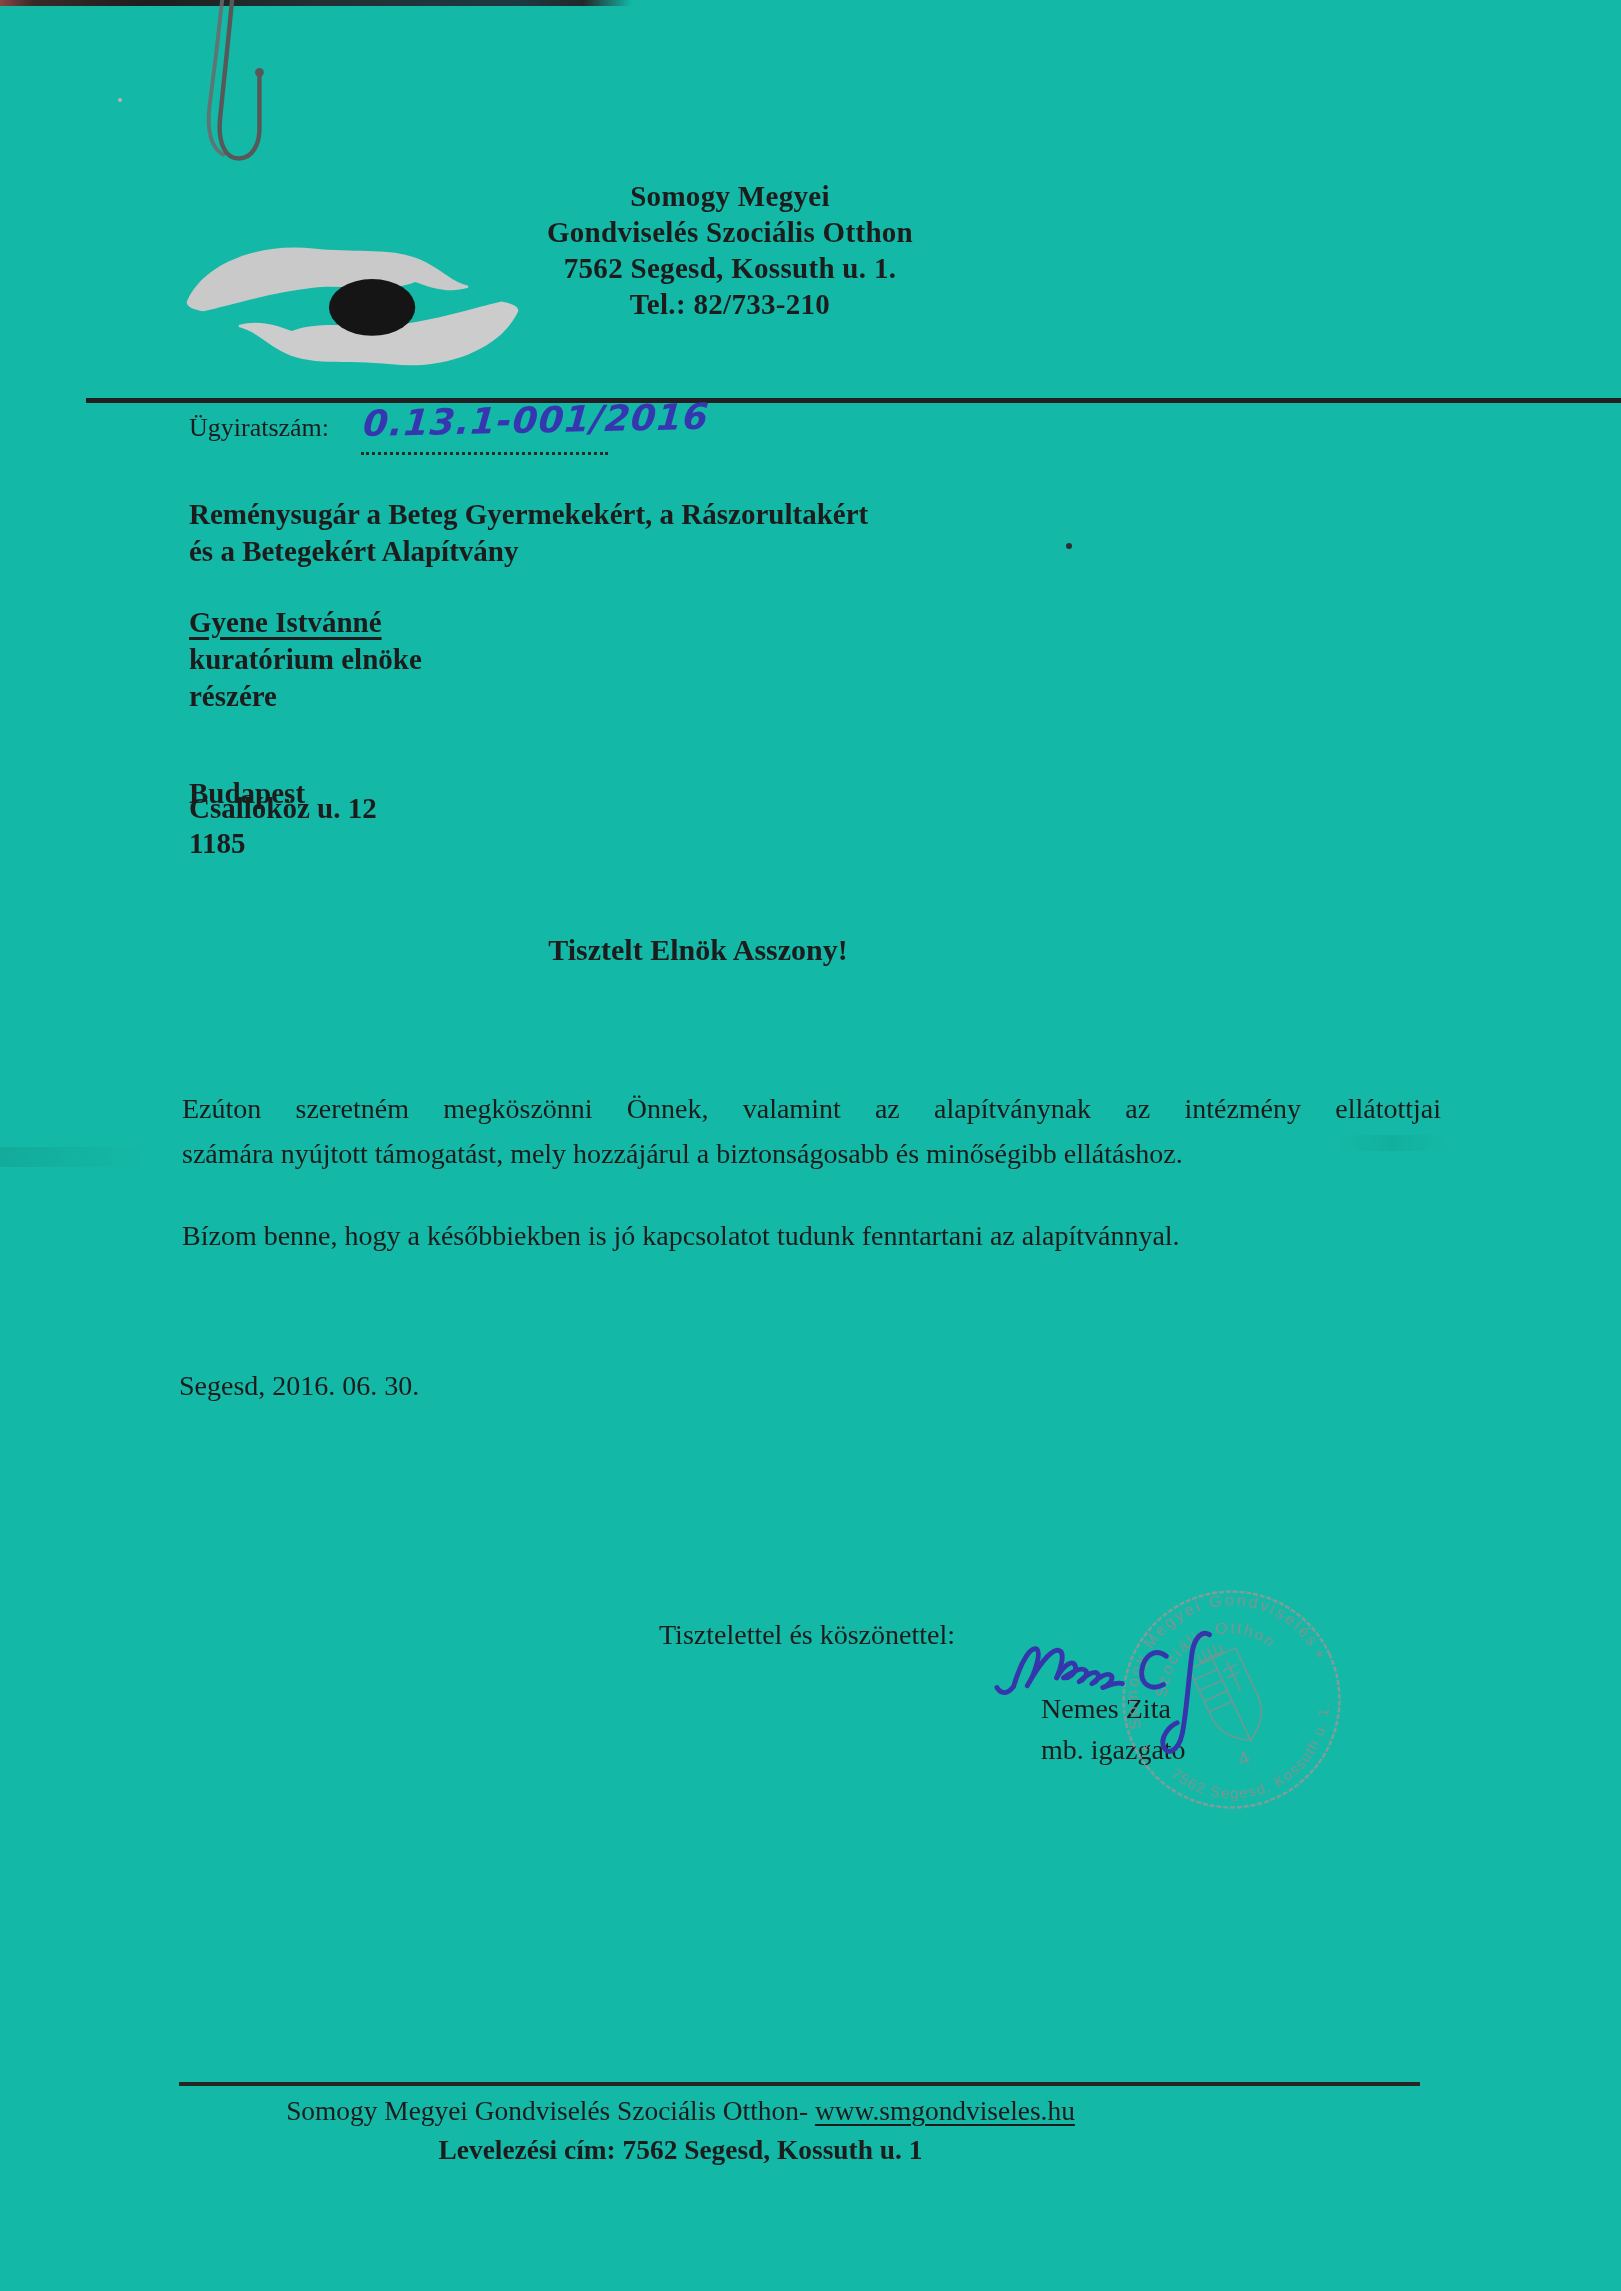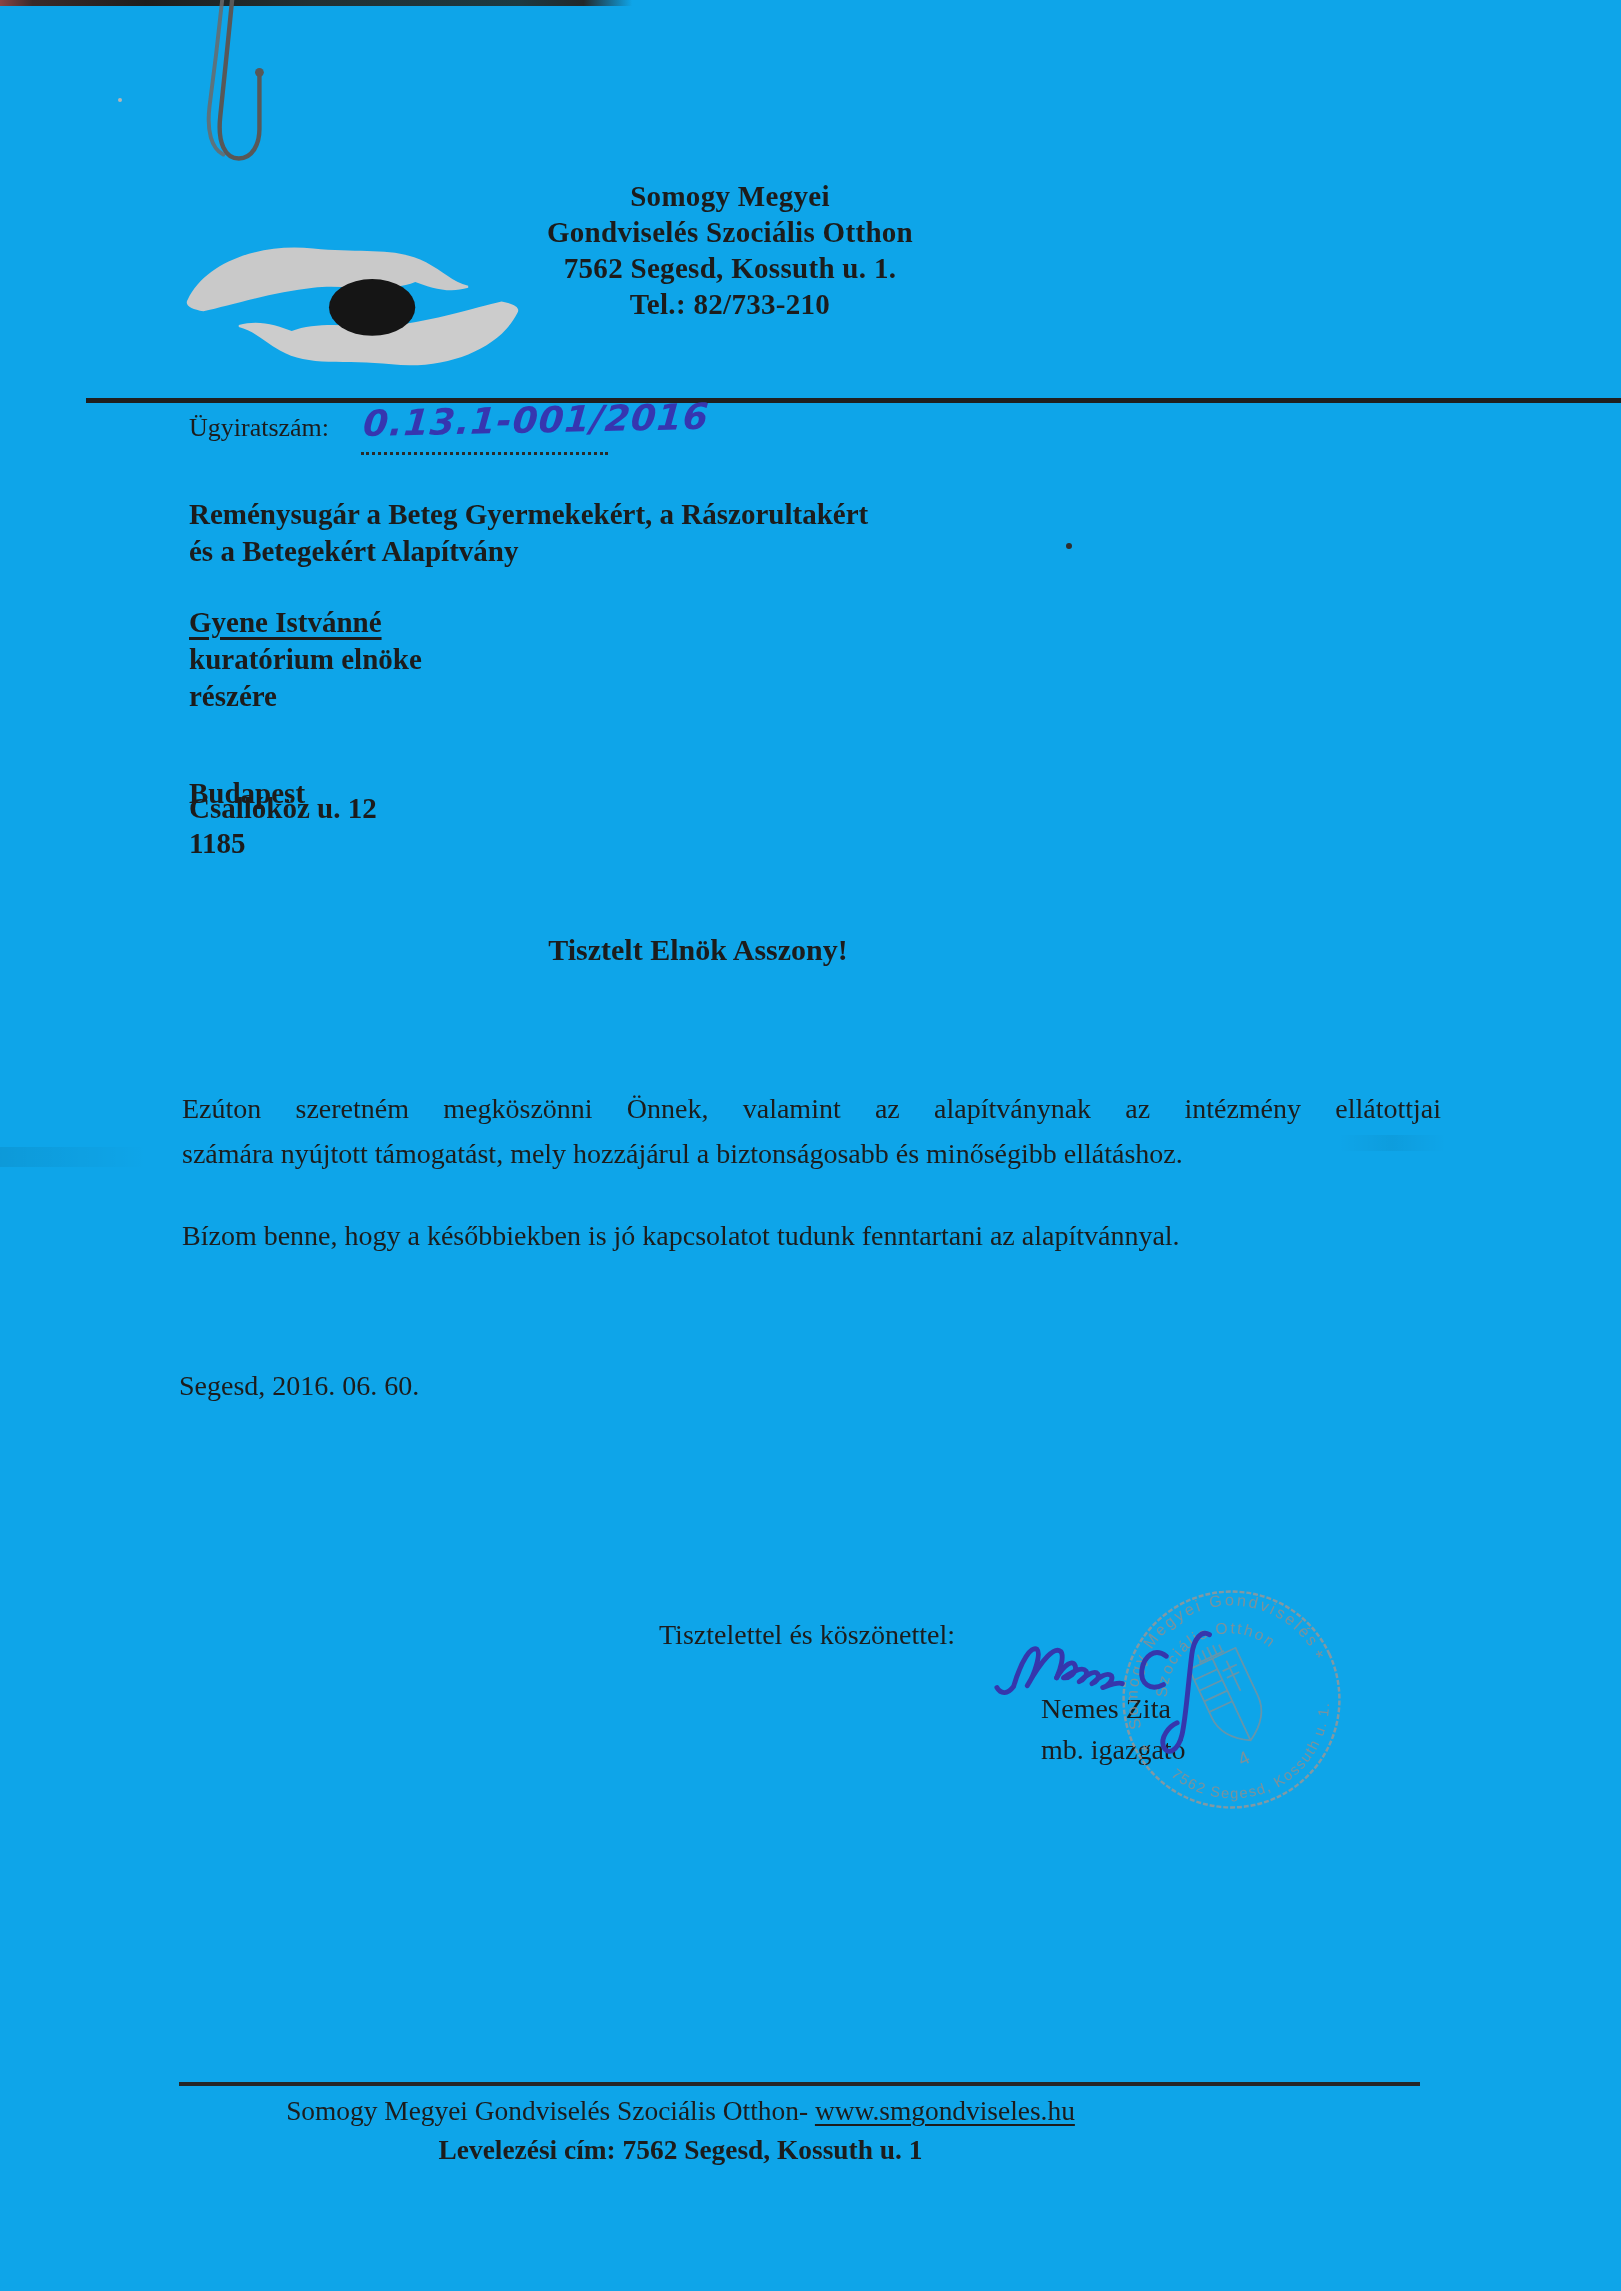--- a/index.html
+++ b/index.html
@@ -1,20 +1,20 @@
 <!DOCTYPE html>
 <html lang="hu"><head>
 <meta charset="utf-8">
 <style>
   html,body{margin:0;padding:0;background:#e8e8e8;}
   .page{
     position:relative;
     width:1621px;height:2292px;
     margin:0 auto;
-    background:#0ea5e9;
+    background:#14b8a6;
     overflow:hidden;
     font-family:"Liberation Serif", serif;
     color:#1c1c1c;
   }
   .abs{position:absolute;}
   
   .scan-edge{
     left:0;top:0;width:1621px;height:5.9px;
     background:linear-gradient(90deg,#8a4444 0%,#3a2a2a 2%,#1e1e1e 9%,#223033 19%,#1c3a42 32%,#22282a 36%,rgba(255,255,255,0) 39%);
   }
@@ -125,21 +125,21 @@
   <div class="abs right-smudge"></div>
 
   <div class="abs salutation">Tisztelt Elnök Asszony!</div>
 
   <div class="abs para p2">Bízom benne, hogy a későbbiekben is jó kapcsolatot tudunk fenntartani az alapítvánnyal.</div>
   <div class="abs para p1">
     <div class="p1-line1">Ezúton szeretném megköszönni Önnek, valamint az alapítványnak az intézmény ellátottjai</div>
     <div>számára nyújtott támogatást, mely hozzájárul a biztonságosabb és minőségibb ellátáshoz.</div>
   </div>
 
-  <div class="abs dateline">Segesd, 2016. 06. 60.</div>
+  <div class="abs dateline">Segesd, 2016. 06. 30.</div>
 
   <div class="abs closing-phrase">Tisztelettel és köszönettel:</div>
   <div class="abs signer-name">Nemes Zita</div>
   <div class="abs signer-title">mb. igazgató</div>
 
   <svg class="abs stamp-svg" width="259" height="259" viewBox="-132 -132 264 264">
     <defs>
       <path id="arcTopOuter" d="M -93,24 A 96,96 0 1 1 93,24"></path>
       <path id="arcTopInner" d="M -62,12 A 64,64 0 1 1 62,12"></path>
       <path id="arcBottom" d="M -90,42 A 98,98 0 0 0 90,42"></path>

